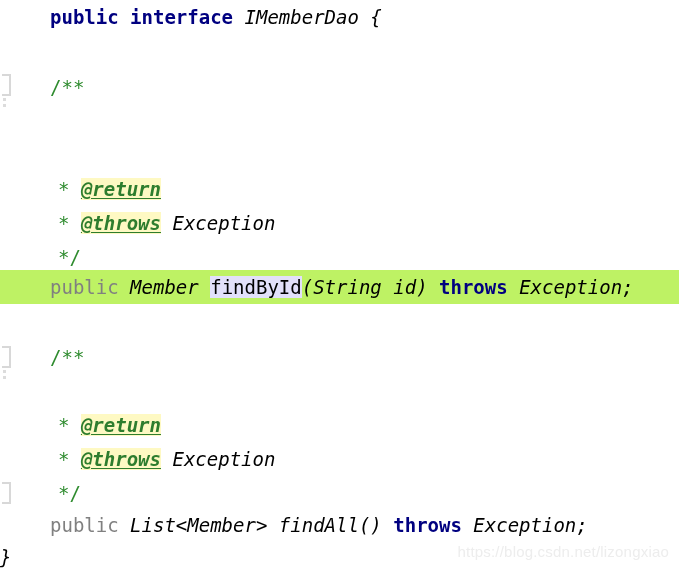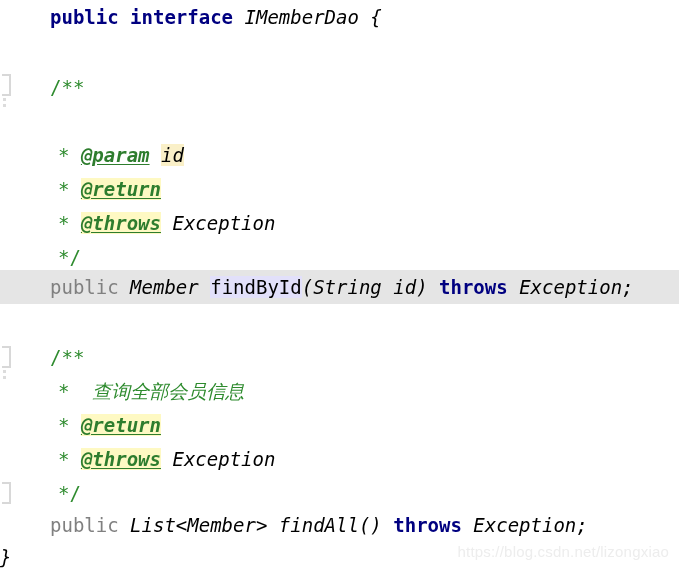--- a/index.html
+++ b/index.html
@@ -29,21 +29,21 @@
     height: 34px;
     line-height: 34px;
     font-size: 19px;
     white-space: pre;
     padding-left: 0;
     letter-spacing: 0px;
   }
 
   
   .line-highlight {
-    background: #e5e5e5;
+    background: #bef264;
   }
 
   .gutter-pad { display: inline-block; width: 50px; }
   .indent-c  { display: inline-block; width: 58px; }
 
   
   .kw            { color: #000080; font-weight: bold; }
   .kw-gray       { color: #808080; }
   .plain         { color: #000000; font-style: italic; }
   .cmt-green     { color: #2e8b2e; }
@@ -107,35 +107,33 @@
 
   <div class="fold-marker" style="top:482px;"></div>
 
   <div class="code-line" style="top:0;"><span class="gutter-pad"></span><span class="kw">public</span><span class="plain"> </span><span class="kw">interface</span><span class="plain"> </span><span class="plain">IMemberDao</span><span class="plain"> </span><span class="plain">{</span></div>
 
   <div class="code-line" style="position:absolute;top:34px;width:679px;">&nbsp;</div>
 
   <div class="code-line" style="position:absolute;top:70px;width:679px;"><span class="gutter-pad"></span><span class="cmt-green">/**</span></div>
 
 
-  <div class="code-line" style="position:absolute;top:138px;width:679px;"><span class="indent-c"></span><span class="star">*</span><span class="plain"> </span><span class="tag">@param</span><span class="plain"> </span><span class="cmt-txt-it tok-hl">id</span></div>
 
   <div class="code-line" style="position:absolute;top:172px;width:679px;"><span class="indent-c"></span><span class="star">*</span><span class="plain"> </span><span class="tag tag-hl">@return</span></div>
 
   <div class="code-line" style="position:absolute;top:206px;width:679px;"><span class="indent-c"></span><span class="star">*</span><span class="plain"> </span><span class="tag tag-hl">@throws</span><span class="plain"> </span><span class="cmt-txt-it">Exception</span></div>
 
   <div class="code-line" style="position:absolute;top:240px;width:679px;"><span class="indent-c"></span><span class="cmt-green">*/</span></div>
 
   <div class="code-line line-highlight" style="position:absolute;top:270px;width:679px;"><span class="gutter-pad"></span><span class="kw-gray">public</span><span class="plain"> </span><span class="plain">Member</span><span class="plain"> </span><span class="ident-hl">findById</span><span class="plain">(</span><span class="plain">String</span><span class="plain"> </span><span class="plain">id</span><span class="plain">)</span><span class="plain"> </span><span class="kw">throws</span><span class="plain"> </span><span class="plain">Exception;</span></div>
 
   <div class="code-line" style="position:absolute;top:304px;width:679px;">&nbsp;</div>
 
   <div class="code-line" style="position:absolute;top:340px;width:679px;"><span class="gutter-pad"></span><span class="cmt-green">/**</span></div>
 
-  <div class="code-line" style="position:absolute;top:374px;width:679px;"><span class="indent-c"></span><span class="star">*</span><span class="plain">  </span><span class="cmt-cn">查询全部会员信息</span></div>
 
   <div class="code-line" style="position:absolute;top:408px;width:679px;"><span class="indent-c"></span><span class="star">*</span><span class="plain"> </span><span class="tag tag-hl">@return</span></div>
 
   <div class="code-line" style="position:absolute;top:442px;width:679px;"><span class="indent-c"></span><span class="star">*</span><span class="plain"> </span><span class="tag tag-hl">@throws</span><span class="plain"> </span><span class="cmt-txt-it">Exception</span></div>
 
   <div class="code-line" style="position:absolute;top:476px;width:679px;"><span class="indent-c"></span><span class="cmt-green">*/</span></div>
 
   <div class="code-line" style="position:absolute;top:508px;width:679px;"><span class="gutter-pad"></span><span class="kw-gray">public</span><span class="plain"> </span><span class="plain">List&lt;Member&gt;</span><span class="plain"> </span><span class="plain">findAll</span><span class="plain">()</span><span class="plain"> </span><span class="kw">throws</span><span class="plain"> </span><span class="plain">Exception;</span></div>
 
   <div class="code-line" style="position:absolute;top:540px;width:679px;"><span class="plain">}</span></div>

